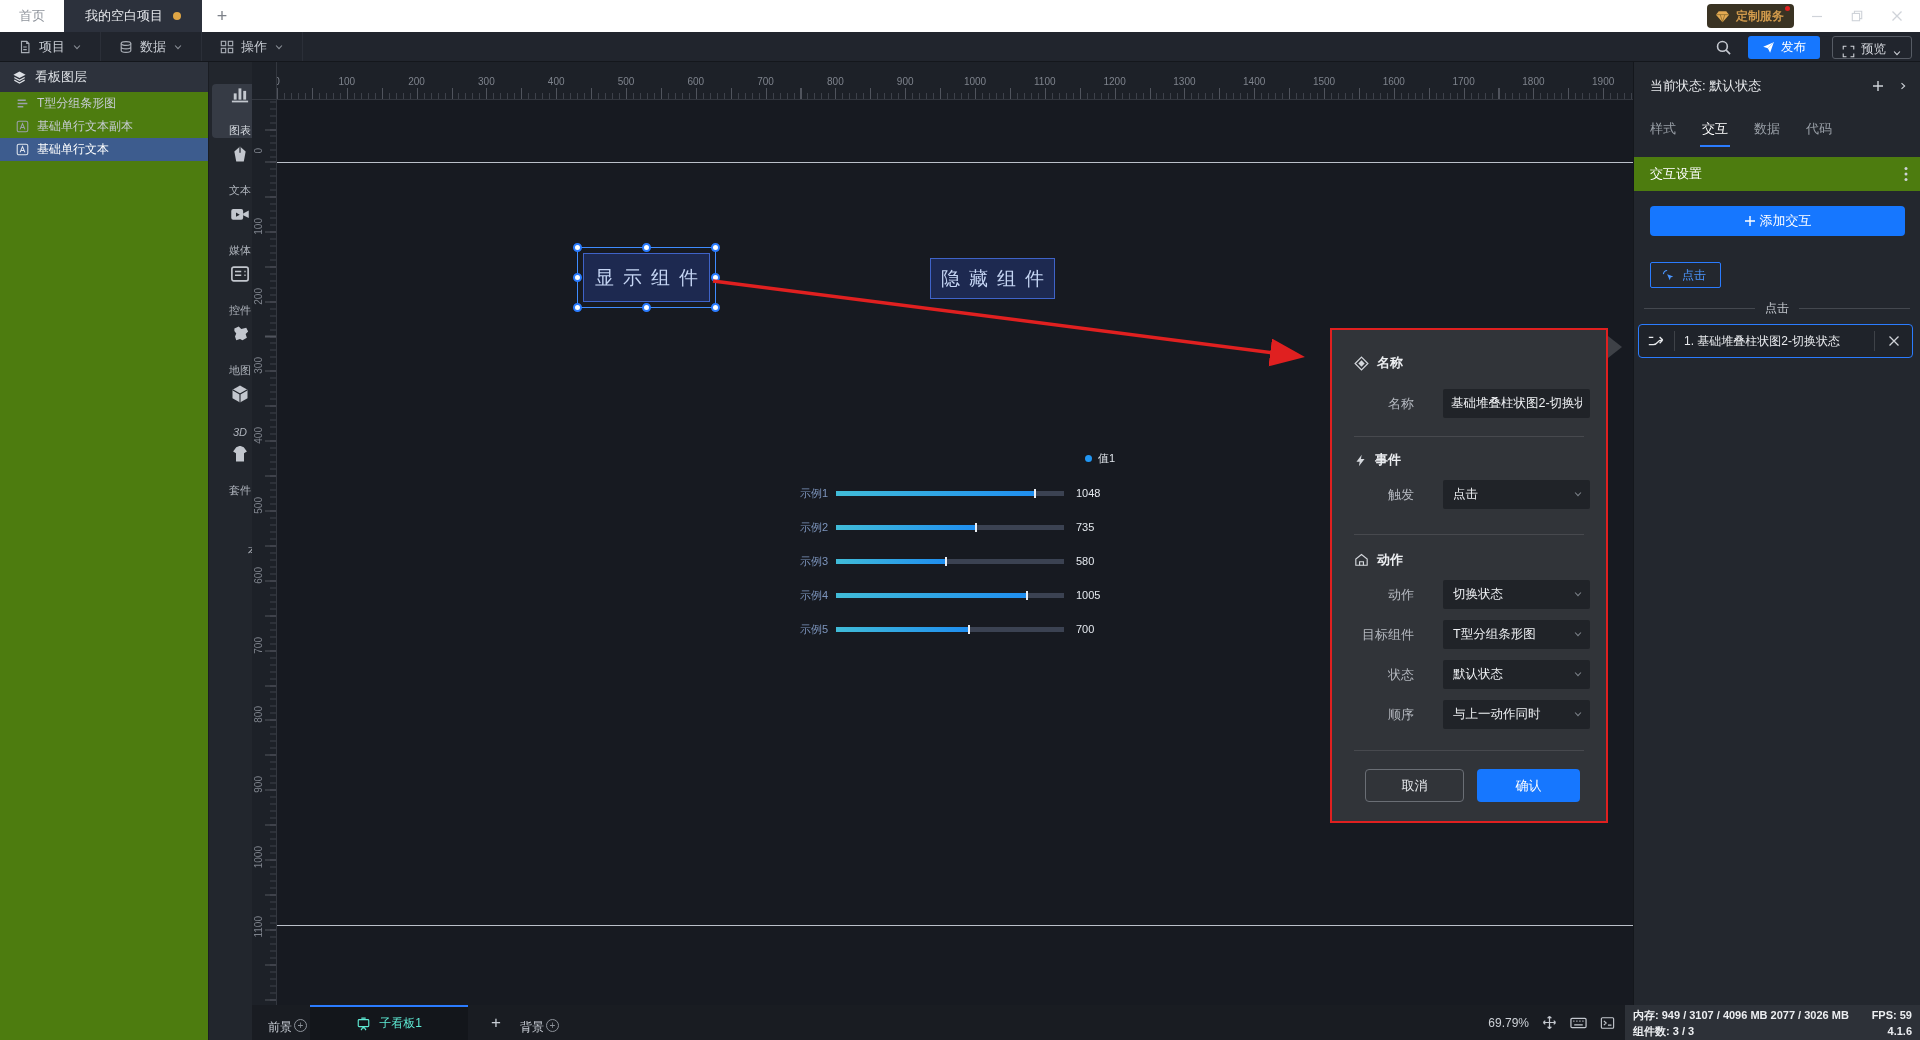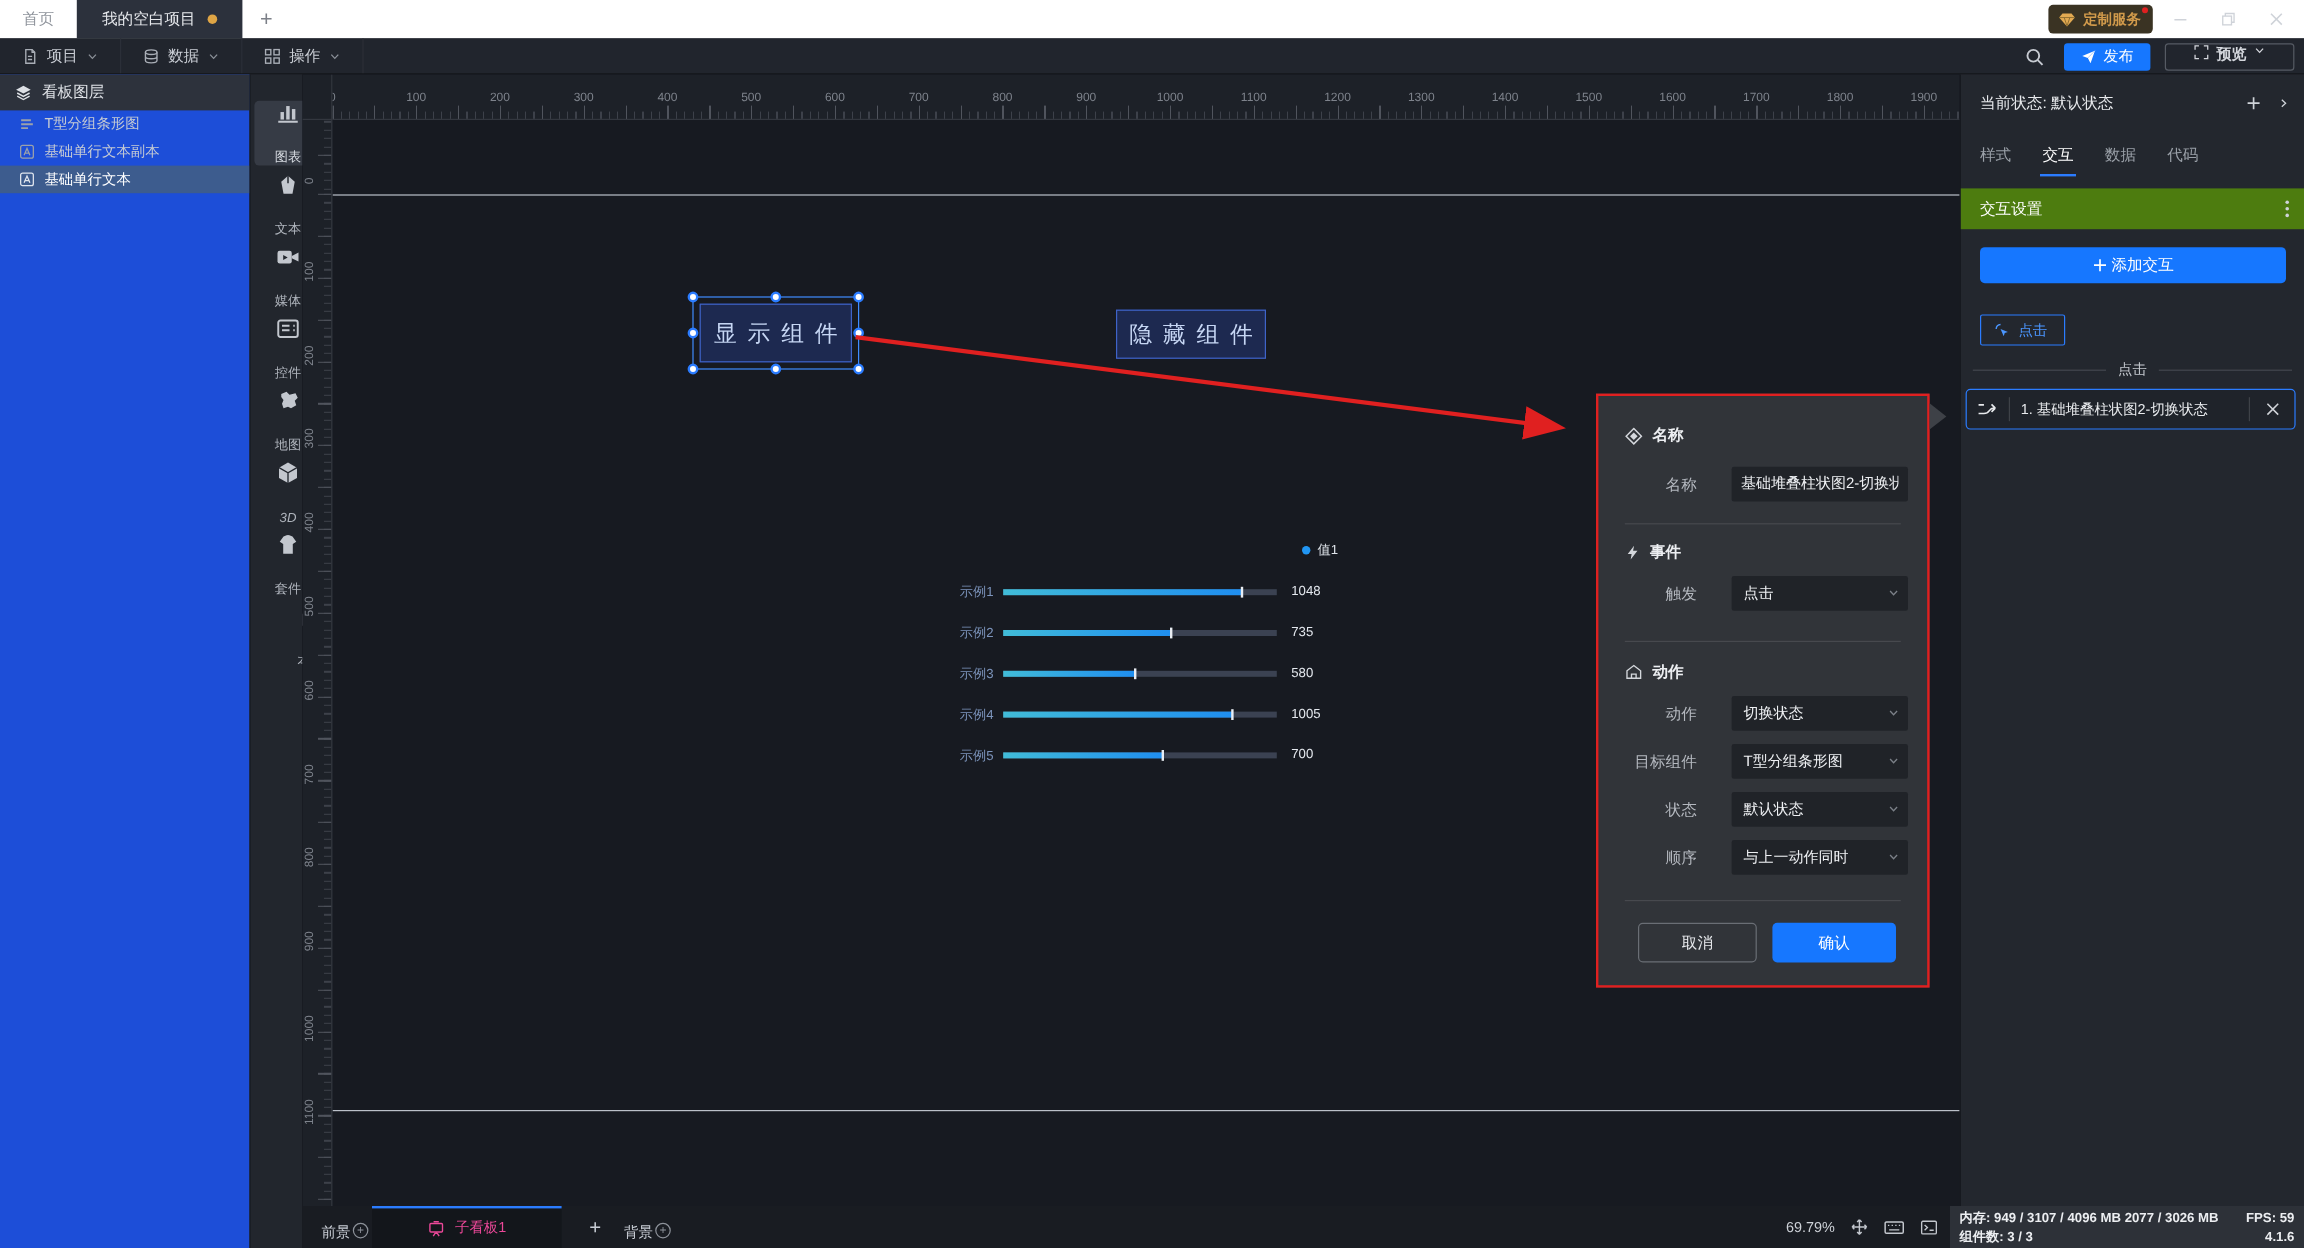--- a/index.html
+++ b/index.html
@@ -19,24 +19,24 @@
   .win-btn { width:34px; height:32px; display:flex; align-items:center; justify-content:center; color:#cfd3d9; }
 
   
   .toolbar { position:absolute; left:0; top:32px; width:1920px; height:30px; background:#21252d; border-bottom:1px solid #14171c; display:flex; align-items:center; }
   .menu-item { height:100%; display:flex; align-items:center; gap:7px; padding:0 18px; border-right:1px solid #2b2f38; color:#c9cdd4; cursor:default; }
   .menu-item .mi-icon { color:#a9aeb6; }
   .menu-item .mi-chev { color:#8b9098; }
   .toolbar-right { position:absolute; right:8px; top:0; height:30px; display:flex; align-items:center; gap:12px; }
   .search-btn { color:#c6cad1; padding:0 4px; }
   .btn-publish { height:23px; padding:0 14px; background:#1677ff; color:#fff; border-radius:3px; display:flex; align-items:center; gap:6px; font-size:12.5px; }
-  .btn-preview { height:23px; padding:0 23px; border:1px solid #565b64; color:#d3d6dc; border-radius:3px; display:flex; align-items:flex-start; gap:6px; font-size:12.5px;font-weight:bold; }
-
-  
-  .layers-panel { position:absolute; left:0; top:62px; width:208px; bottom:0; background:#1d4ed8; }
+  .btn-preview { height:23px; padding:0 9px; border:1px solid #565b64; color:#d3d6dc; border-radius:3px; display:flex; align-items:flex-end; gap:6px; font-size:12.5px; }
+
+  
+  .layers-panel { position:absolute; left:0; top:62px; width:208px; bottom:0; background:#4d7c0f; }
   .layers-header { height:30px; background:#2d323c; display:flex; align-items:center; gap:8px; padding:0 12px; color:#dde0e5; }
   .layer-item { height:23px; display:flex; align-items:center; gap:8px; padding:0 10px 0 16px; color:#c6cbd3; font-size:12px; white-space:nowrap; cursor:default; }
   .layer-item.selected { background:#3d5c8e; color:#fff; }
   .layer-item .li-icon { color:#9ba1aa; flex:none; }
   .layer-item.selected .li-icon { color:#dfe5ee; }
 
   
   .icon-strip { position:absolute; left:208px; top:62px; width:44px; bottom:0; background:#22262d; border-left:1px solid #1a1d23; }
   .strip-item { position:absolute; left:3px; width:56px; height:54px; display:flex; flex-direction:column; align-items:center; justify-content:space-between; gap:4px; color:#aeb3bb; font-size:11px; border-radius:4px; cursor:default; }
   .strip-item.active { background:#363b45; color:#d6dae0; }
@@ -110,21 +110,21 @@
   .rp-item { position:absolute; left:4px; right:7px; top:262px; height:34px; border:1.5px solid #2b7cff; border-radius:4px; background:#1f232a; display:flex; align-items:center; padding:0 8px; gap:9px; color:#e8eaed; font-size:12px; }
   .rp-item .sep { width:1px; height:20px; background:rgba(255,255,255,0.14); }
   .rp-item .it-text { flex:1; white-space:nowrap; overflow:hidden; }
   .rp-item .it-close { color:#d0d3d8; padding:0 4px; }
 
   
   .bottom-bar { position:absolute; left:252px; top:1005px; width:1373px; height:35px; background:#191c22; }
   .bb-fg, .bb-bg { position:absolute; top:0; height:35px; display:flex; align-items:center; padding-top:9px; gap:2px; color:#c9ced6; font-size:12px; }
   .bb-fg { left:16px; } .bb-bg { left:268px; }
   .circle-plus { width:13px; height:13px; border:1px solid #8d929a; border-radius:50%; color:#8d929a; font-size:10px; line-height:11px; text-align:center; margin-top:-4px; }
-  .bb-tab { position:absolute; left:58px; top:0; width:158px; height:35px; background:#13161b; border-top:2px solid #2b7cff; color:#ec4899; font-size:12px; display:flex; align-items:center; justify-content:center; gap:8px; }
+  .bb-tab { position:absolute; left:58px; top:0; width:158px; height:35px; background:#13161b; border-top:2px solid #2b7cff; color:#5eead4; font-size:12px; display:flex; align-items:center; justify-content:center; gap:8px; }
   .bb-add { position:absolute; left:230px; top:0; width:28px; height:35px; display:flex; align-items:center; justify-content:center; color:#c9ced6; font-size:17px; }
   .bb-right { position:absolute; right:10px; top:0; height:35px; display:flex; align-items:center; gap:13px; color:#cdd1d7; font-size:12px; }
   .bb-iconbtn { color:#c3c7ce; }
   .stats { position:absolute; left:1625px; top:1005px; width:295px; height:35px; background:#2d3138; color:#eceef1; font-size:11px; font-weight:bold; padding:2px 8px 0 8px; }
   .stats .row { display:flex; justify-content:space-between; line-height:16px; }
 </style>
 </head>
 <body>
 
 <div class="titlebar">

